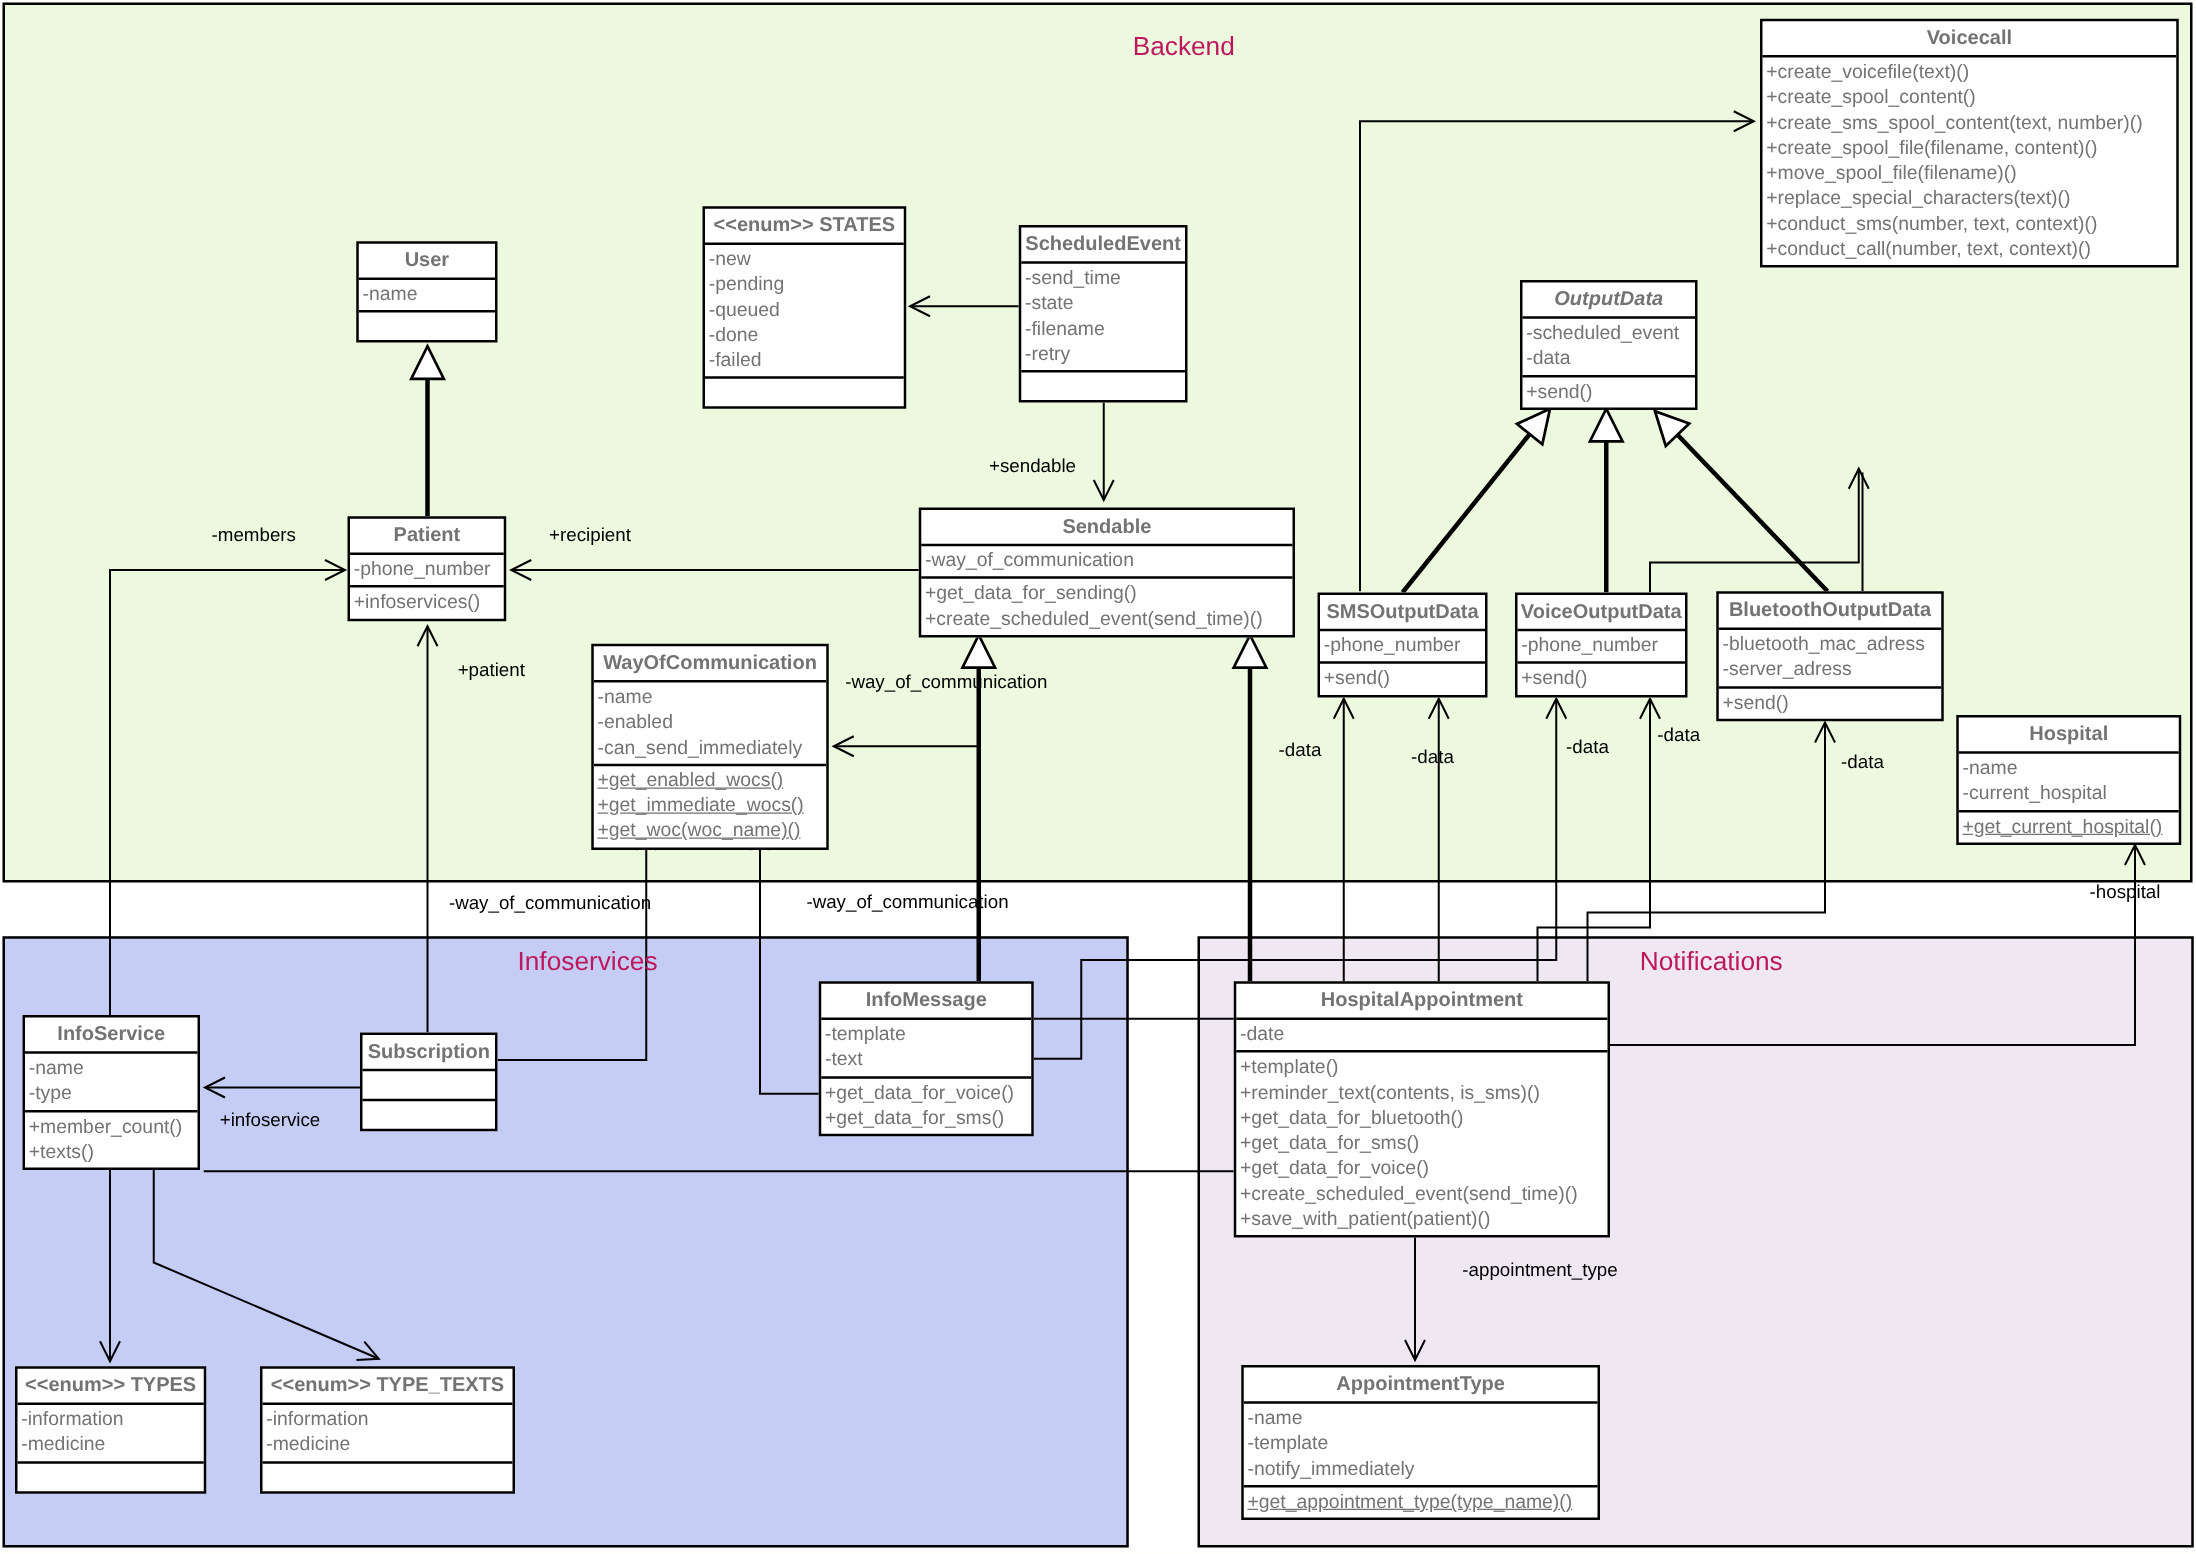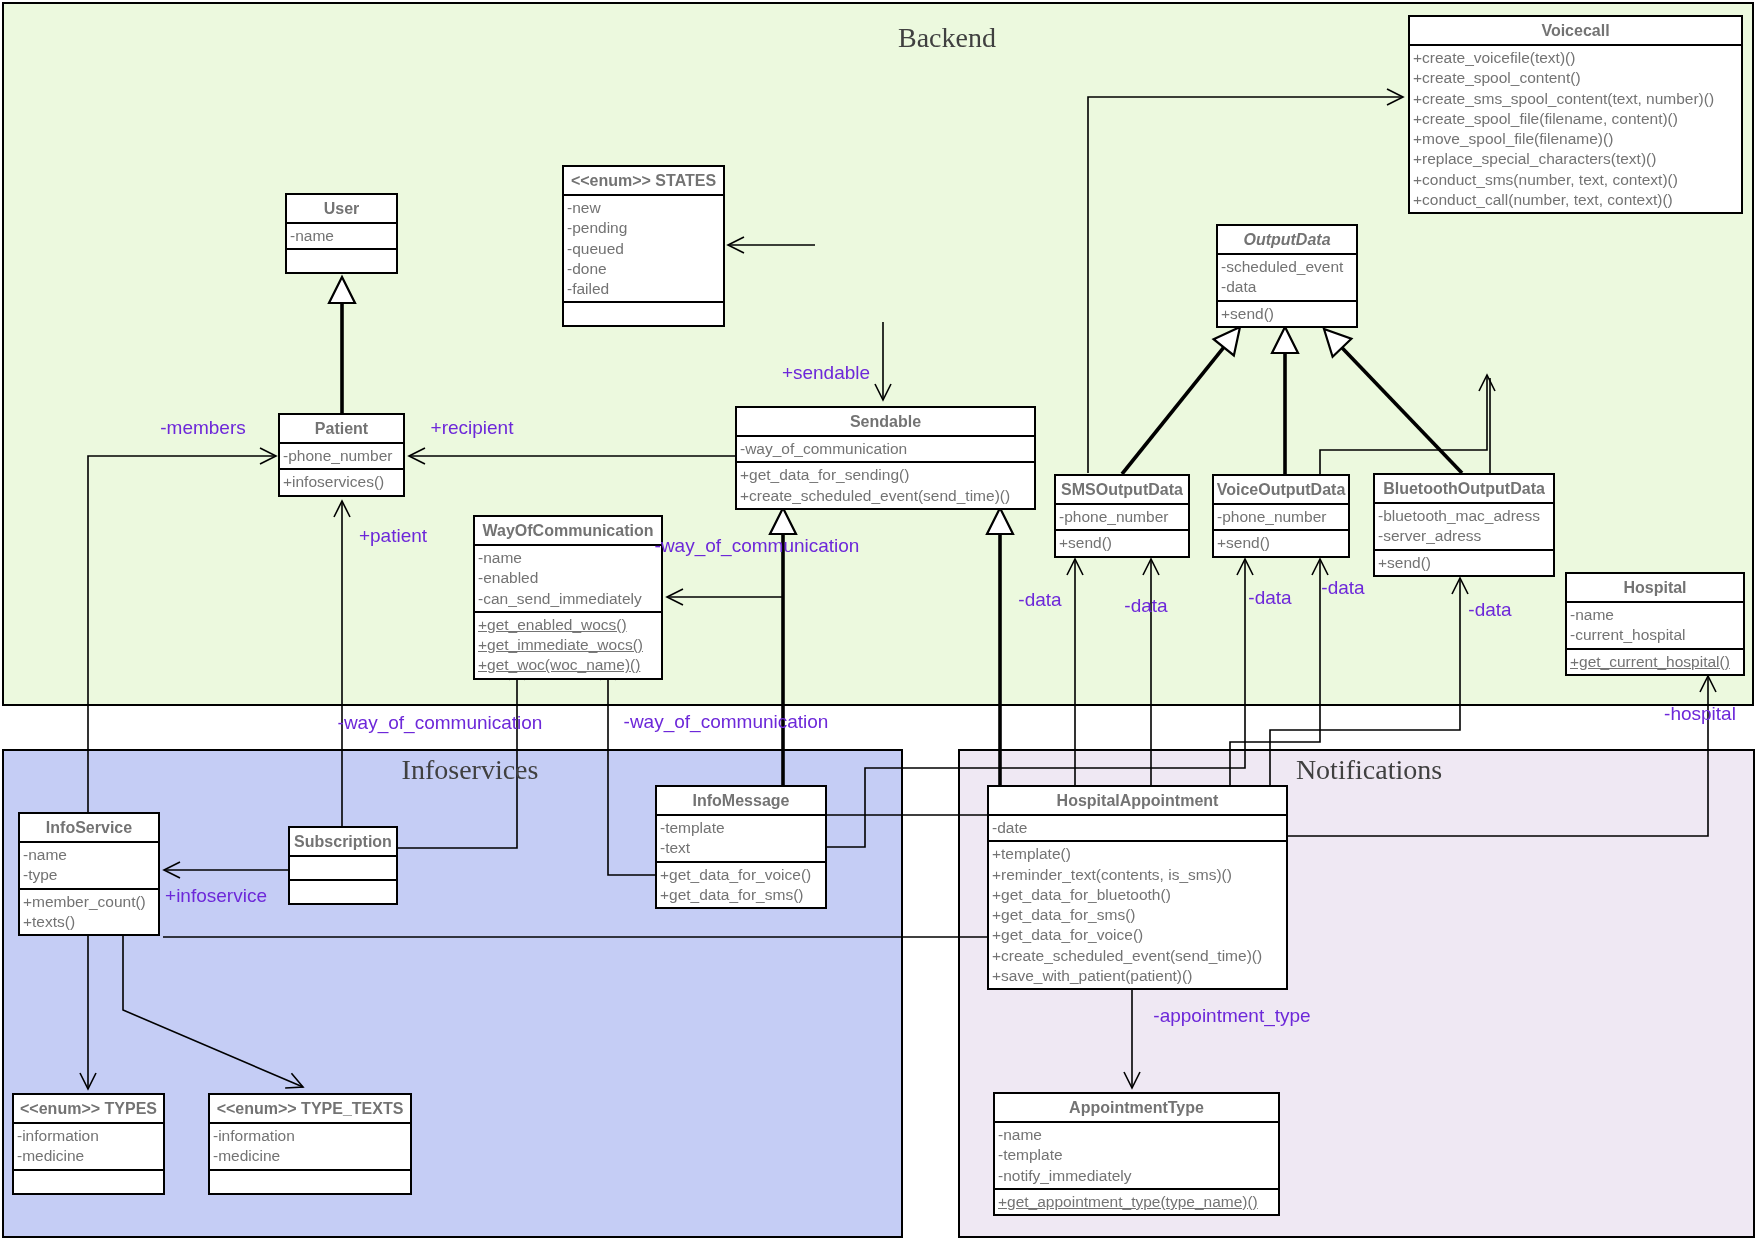--- a/index.html
+++ b/index.html
@@ -1,27 +1,27 @@
 <!DOCTYPE html>
 <html><head>
 <meta charset="utf-8">
 <style>
   html,body{margin:0;padding:0;background:#fff;}
   #canvas{position:relative;width:1757px;height:1243px;background:#ffffff;
           font-family:"Liberation Sans",sans-serif;overflow:hidden;}
   .region{position:absolute;border:2px solid #000;box-sizing:border-box;z-index:0;}
-  .region-title{position:absolute;z-index:3;font-size:28px;color:#404040;transform:translate(-50%,-50%);white-space:nowrap;font-family:Liberation Serif, serif;}
+  .region-title{position:absolute;z-index:3;font-size:21px;color:#be185d;transform:translate(-50%,-50%);white-space:nowrap;}
   #edge-svg{position:absolute;left:0;top:0;z-index:1;}
   .uml-class{position:absolute;background:#fff;border:2px solid #000;box-sizing:border-box;z-index:2;font-size:15.5px;color:#737373;}
   .uml-title{font-weight:bold;font-size:16px;text-align:center;padding:3px 2px;line-height:21px;white-space:nowrap;}
   .uml-title.abstract{font-style:italic;}
   .uml-section{border-top:2px solid #000;padding:2px 3px;min-height:24px;box-sizing:border-box;}
   .uml-line{line-height:20.3px;white-space:nowrap;}
   .uml-line.u{text-decoration:underline;}
-  .edge-label{position:absolute;z-index:3;font-size:19px;color:#6d28d9;transform:translate(-50%,-50%);white-space:nowrap;}
+  .edge-label{position:absolute;z-index:3;font-size:15px;color:#000000;transform:translate(-50%,-50%);white-space:nowrap;}
 </style>
 </head>
 <body>
 
 <div id="canvas">
   <svg id="edge-svg" width="1757" height="1243">
     <defs>
       <marker id="oarr" markerWidth="24" markerHeight="24" refX="19" refY="11" orient="auto" markerUnits="userSpaceOnUse">
         <path d="M3,3 L19,11 L3,19" fill="none" stroke="#000" stroke-width="1.6"></path>
       </marker>
@@ -140,20 +140,30 @@
       </div>
     </div>
     <div class="uml-class" style="left: 562px; top: 165px; width: 163px;">
       <div class="uml-title">&lt;&lt;enum&gt;&gt; STATES</div>
       <div class="uml-section">
         <div class="uml-line">-new</div>
         <div class="uml-line">-pending</div>
         <div class="uml-line">-queued</div>
         <div class="uml-line">-done</div>
         <div class="uml-line">-failed</div>
+      </div>
+      <div class="uml-section"></div>
+    </div>
+    <div class="uml-class" style="left: 815px; top: 180px; width: 135px;">
+      <div class="uml-title">ScheduledEvent</div>
+      <div class="uml-section">
+        <div class="uml-line">-send_time</div>
+        <div class="uml-line">-state</div>
+        <div class="uml-line">-filename</div>
+        <div class="uml-line">-retry</div>
       </div>
       <div class="uml-section"></div>
     </div>
     <div class="uml-class" style="left: 735px; top: 406px; width: 301px;">
       <div class="uml-title">Sendable</div>
       <div class="uml-section">
         <div class="uml-line">-way_of_communication</div>
       </div>
       <div class="uml-section">
         <div class="uml-line">+get_data_for_sending()</div>

